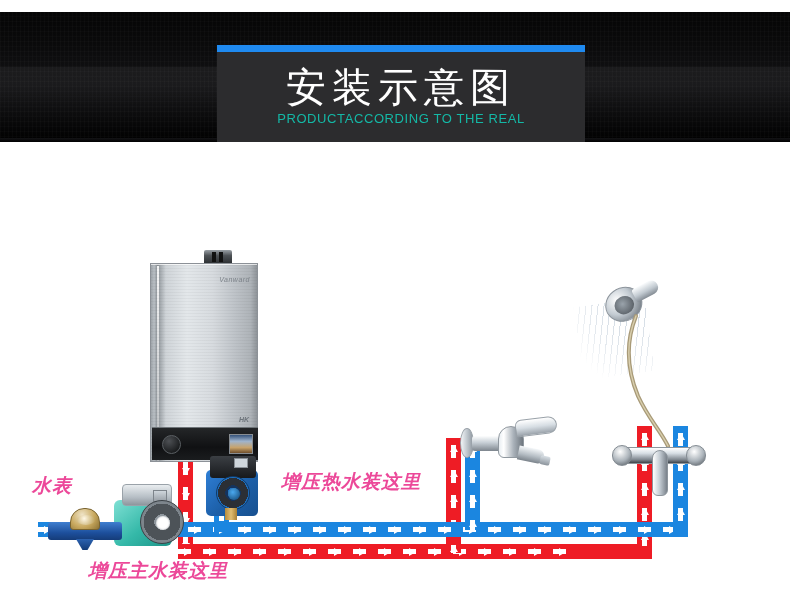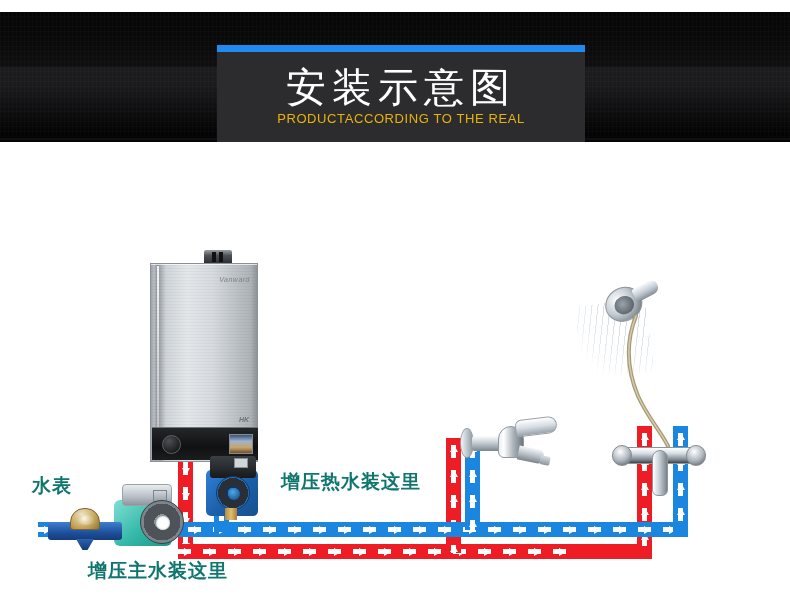--- a/index.html
+++ b/index.html
@@ -47,21 +47,21 @@
     margin-top: 10px;
     color: #ffffff;
     font-size: 40px;
     line-height: 50px;
     letter-spacing: 6px;
     font-weight: 300;
     white-space: nowrap;
     text-shadow: 0 0 1px rgba(255,255,255,.25);
   }
   .title-en {
-    color: #eab308;
+    color: #14b8a6;
     font-size: 13px;
     line-height: 18px;
     letter-spacing: .6px;
     white-space: nowrap;
     margin-top: -2px;
   }
 
   
   .section-title {
     position: absolute; left: 8px; top: 196px;
@@ -340,22 +340,22 @@
   .sh-valve-cap-r { left: 72px; }
   .sh-valve-lever {
     position: absolute; left: 38px; top: 6px; width: 16px; height: 46px;
     border-radius: 8px 8px 6px 6px;
     background: linear-gradient(90deg,#ffffff,#c8d0d7 45%,#79818a);
     border: 1px solid #8d959c;
   }
 
   
   .lbl {
-    position: absolute; color: #0f766e; font-weight: bold;
-    font-size: 19px; letter-spacing: 1px; white-space: nowrap;
+    position: absolute; color: #ec4899; font-weight: bold;
+    font-size: 19px; letter-spacing: 1px; white-space: nowrap; font-style: italic;
   }
   .lbl-meter { left: 32px; top: 243px; }
   .lbl-hot   { left: 281px; top: 239px; }
   .lbl-main  { left: 88px; top: 328px; }
 </style>
 </head>
 <body>
 
 <div id="page">
 

